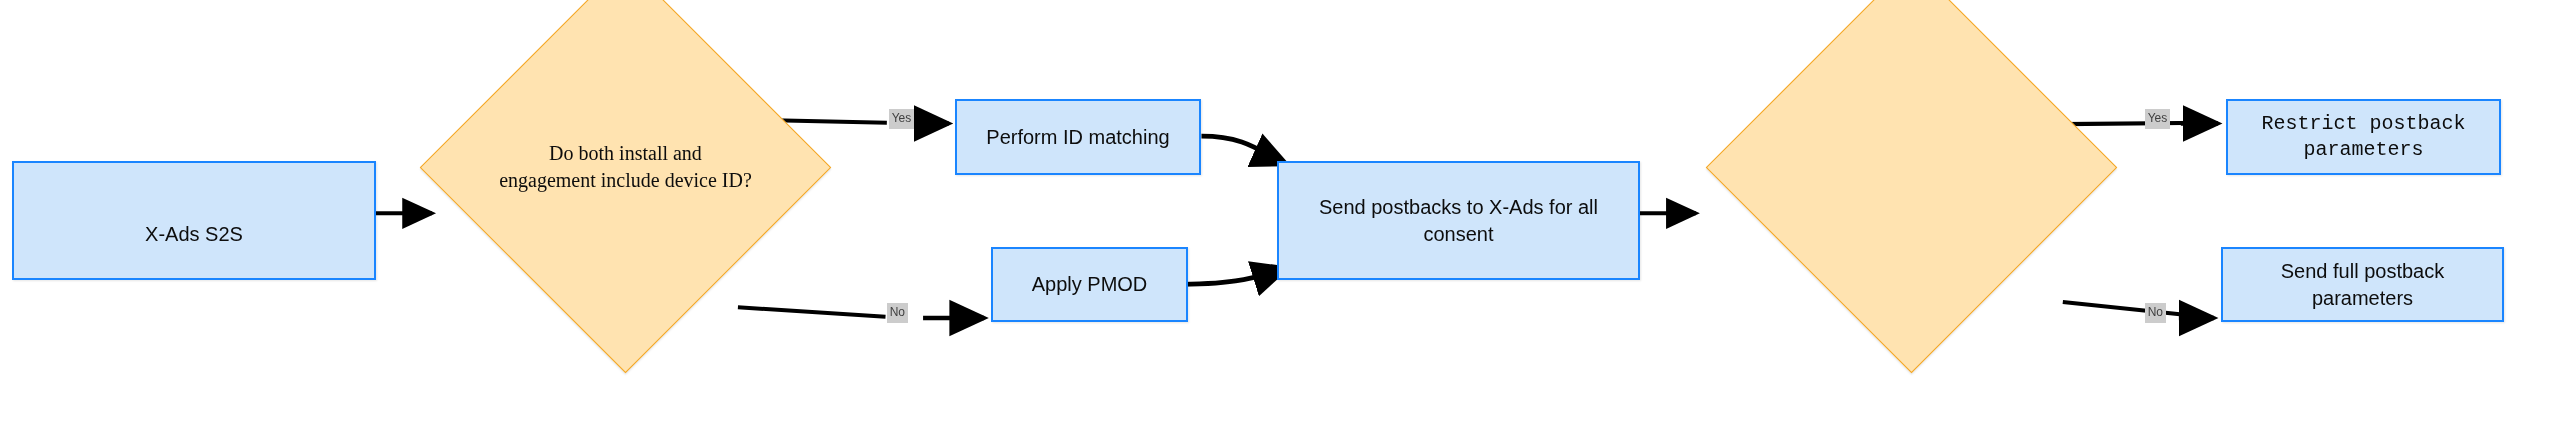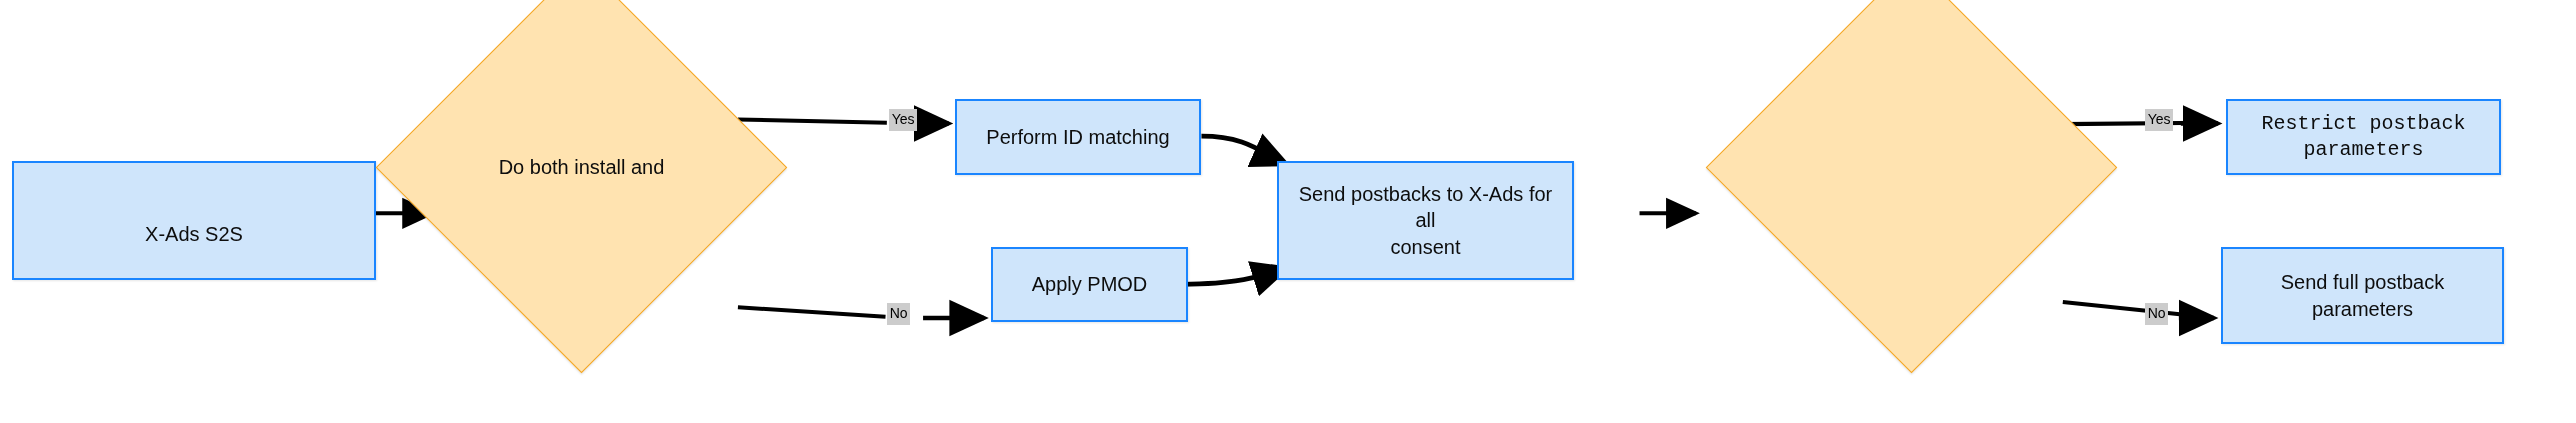--- a/index.html
+++ b/index.html
@@ -61,22 +61,22 @@
   .decision .label {
     position: relative;
     z-index: 2;
     display: block;
     width: 156%;
     text-align: center;
   }
   .edge-label {
     position: absolute;
     background: #cccccc;
-    color: #000000;
-    font-size: 14px;
+    color: #404040;
+    font-size: 12px;
     line-height: 1;
     padding: 3.4px 2.7px 4.7px 2.7px;
     z-index: 5;
     white-space: nowrap;
   }
 </style>
 </head>
 <body>
 
 <div id="canvas">
@@ -106,51 +106,51 @@
     <path d="M3251,184 L3306,184" stroke="#000000" stroke-width="7" fill="none" marker-end="url(#arw)"></path>
 
     <path d="M3075,450 L3285,472" stroke="#000000" stroke-width="6" fill="none"></path>
     <path d="M3248,474 L3300,474" stroke="#000000" stroke-width="7" fill="none" marker-end="url(#arw)"></path>
   </svg>
 
   <div class="node proc" style="left:12px; top:161px; width:364px; height:119px;">
     <span class="label"><br><span>X-Ads S2S</span></span>
   </div>
 
-  <div class="node decision" style="left:436px; top:21.5px; width:291px; height:291px;">
+  <div class="node decision" style="left:480px; top:21.5px; width:291px; height:291px;font-family:Liberation Serif, serif;">
     <span class="dshape"></span>
-    <span class="label"><span>Do both install and</span><br></span>
+    <span class="label"><span>Do both install and</span><br><span>engagement include device ID?</span></span>
   </div>
 
   <div class="edge-label" style="left:889px; top:109px;">Yes</div>
 
   <div class="node proc" style="left:955px; top:99px; width:246px; height:76px;">
     <span class="label">Perform ID matching</span>
   </div>
 
   <div class="edge-label" style="left:887px; top:303px;">No</div>
 
   <div class="node proc" style="left:991px; top:247px; width:197px; height:75px;">
     <span class="label">Apply PMOD</span>
   </div>
 
-  <div class="node proc" style="left:1277px; top:161px; width:297px; height:119px;">
+  <div class="node proc" style="left:1277px; top:161px; width:363px; height:119px;">
     <span class="label"><span>Send postbacks to X-Ads for all</span><br><span>consent</span></span>
   </div>
 
   <div class="node decision" style="left:1766px; top:21.5px; width:291px; height:291px;">
     <span class="dshape"></span>
   </div>
 
   <div class="edge-label" style="left:2145px; top:109px;">Yes</div>
 
   <div class="node proc" style="left:2226px; top:99px; width:275px; height:76px;font-family:Liberation Mono, monospace;">
     <span class="label">Restrict postback parameters</span>
   </div>
 
   <div class="edge-label" style="left:2145px; top:303px;">No</div>
 
-  <div class="node proc" style="left:2221px; top:247px; width:283px; height:97px;">
+  <div class="node proc" style="left:2221px; top:247px; width:283px; height:75px;">
     <span class="label">Send full postback parameters</span>
   </div>
 
 </div>
 
 
 </body></html>

